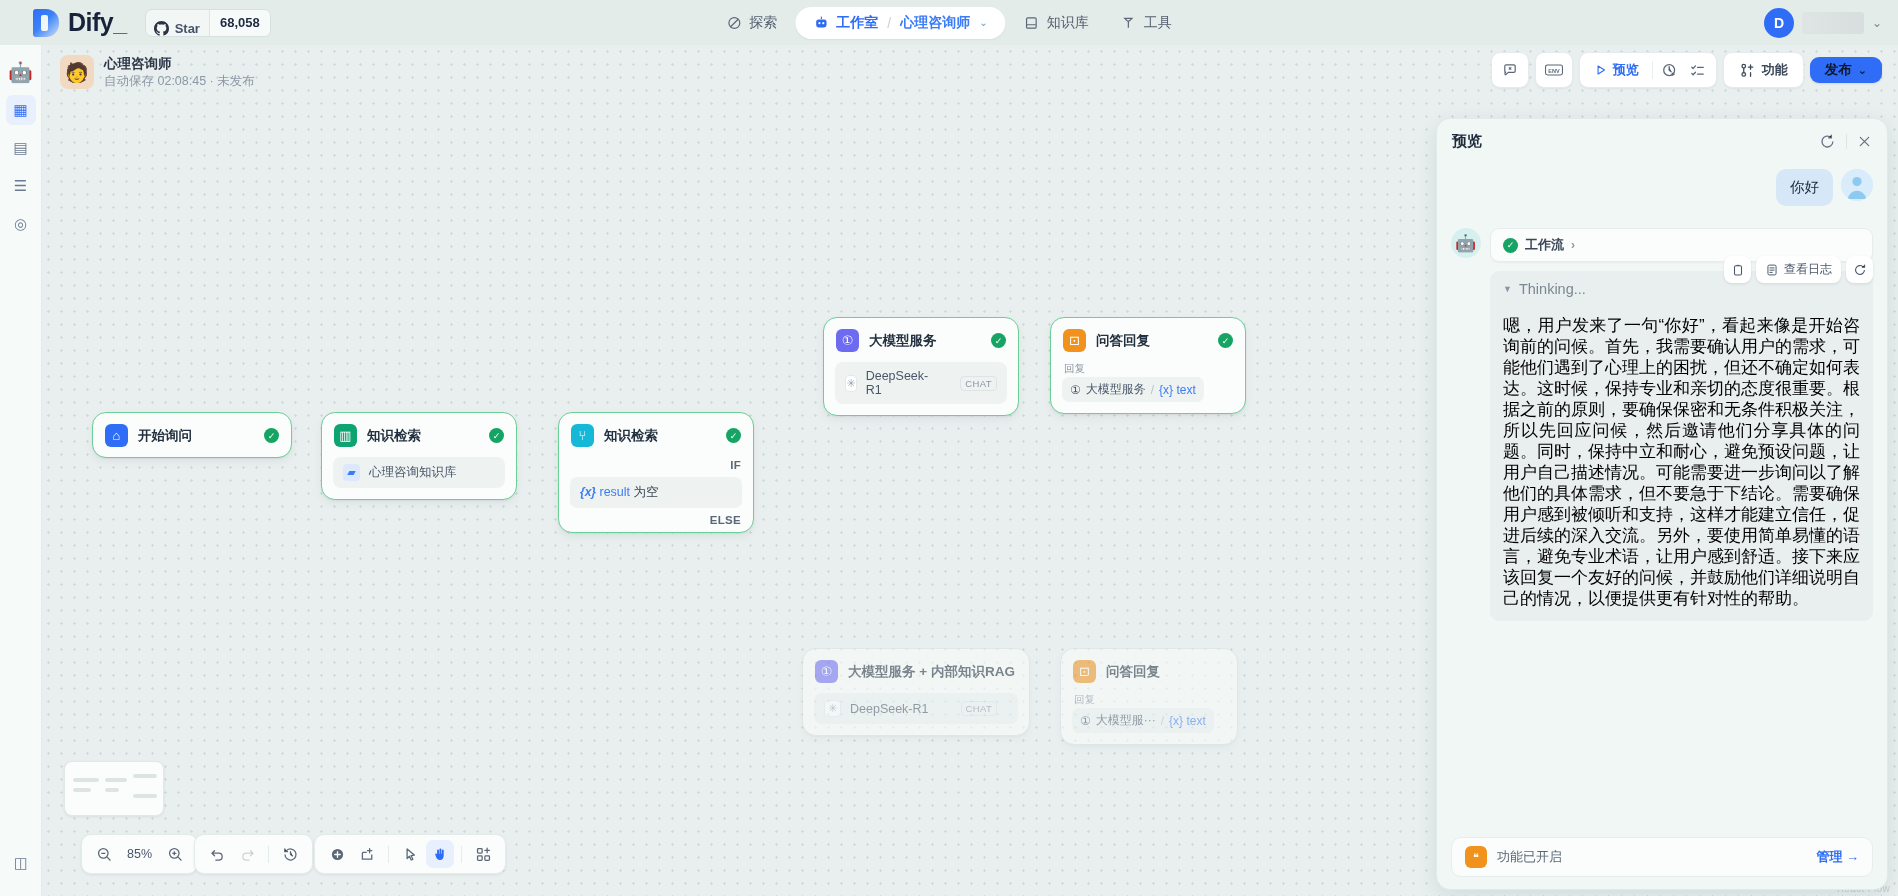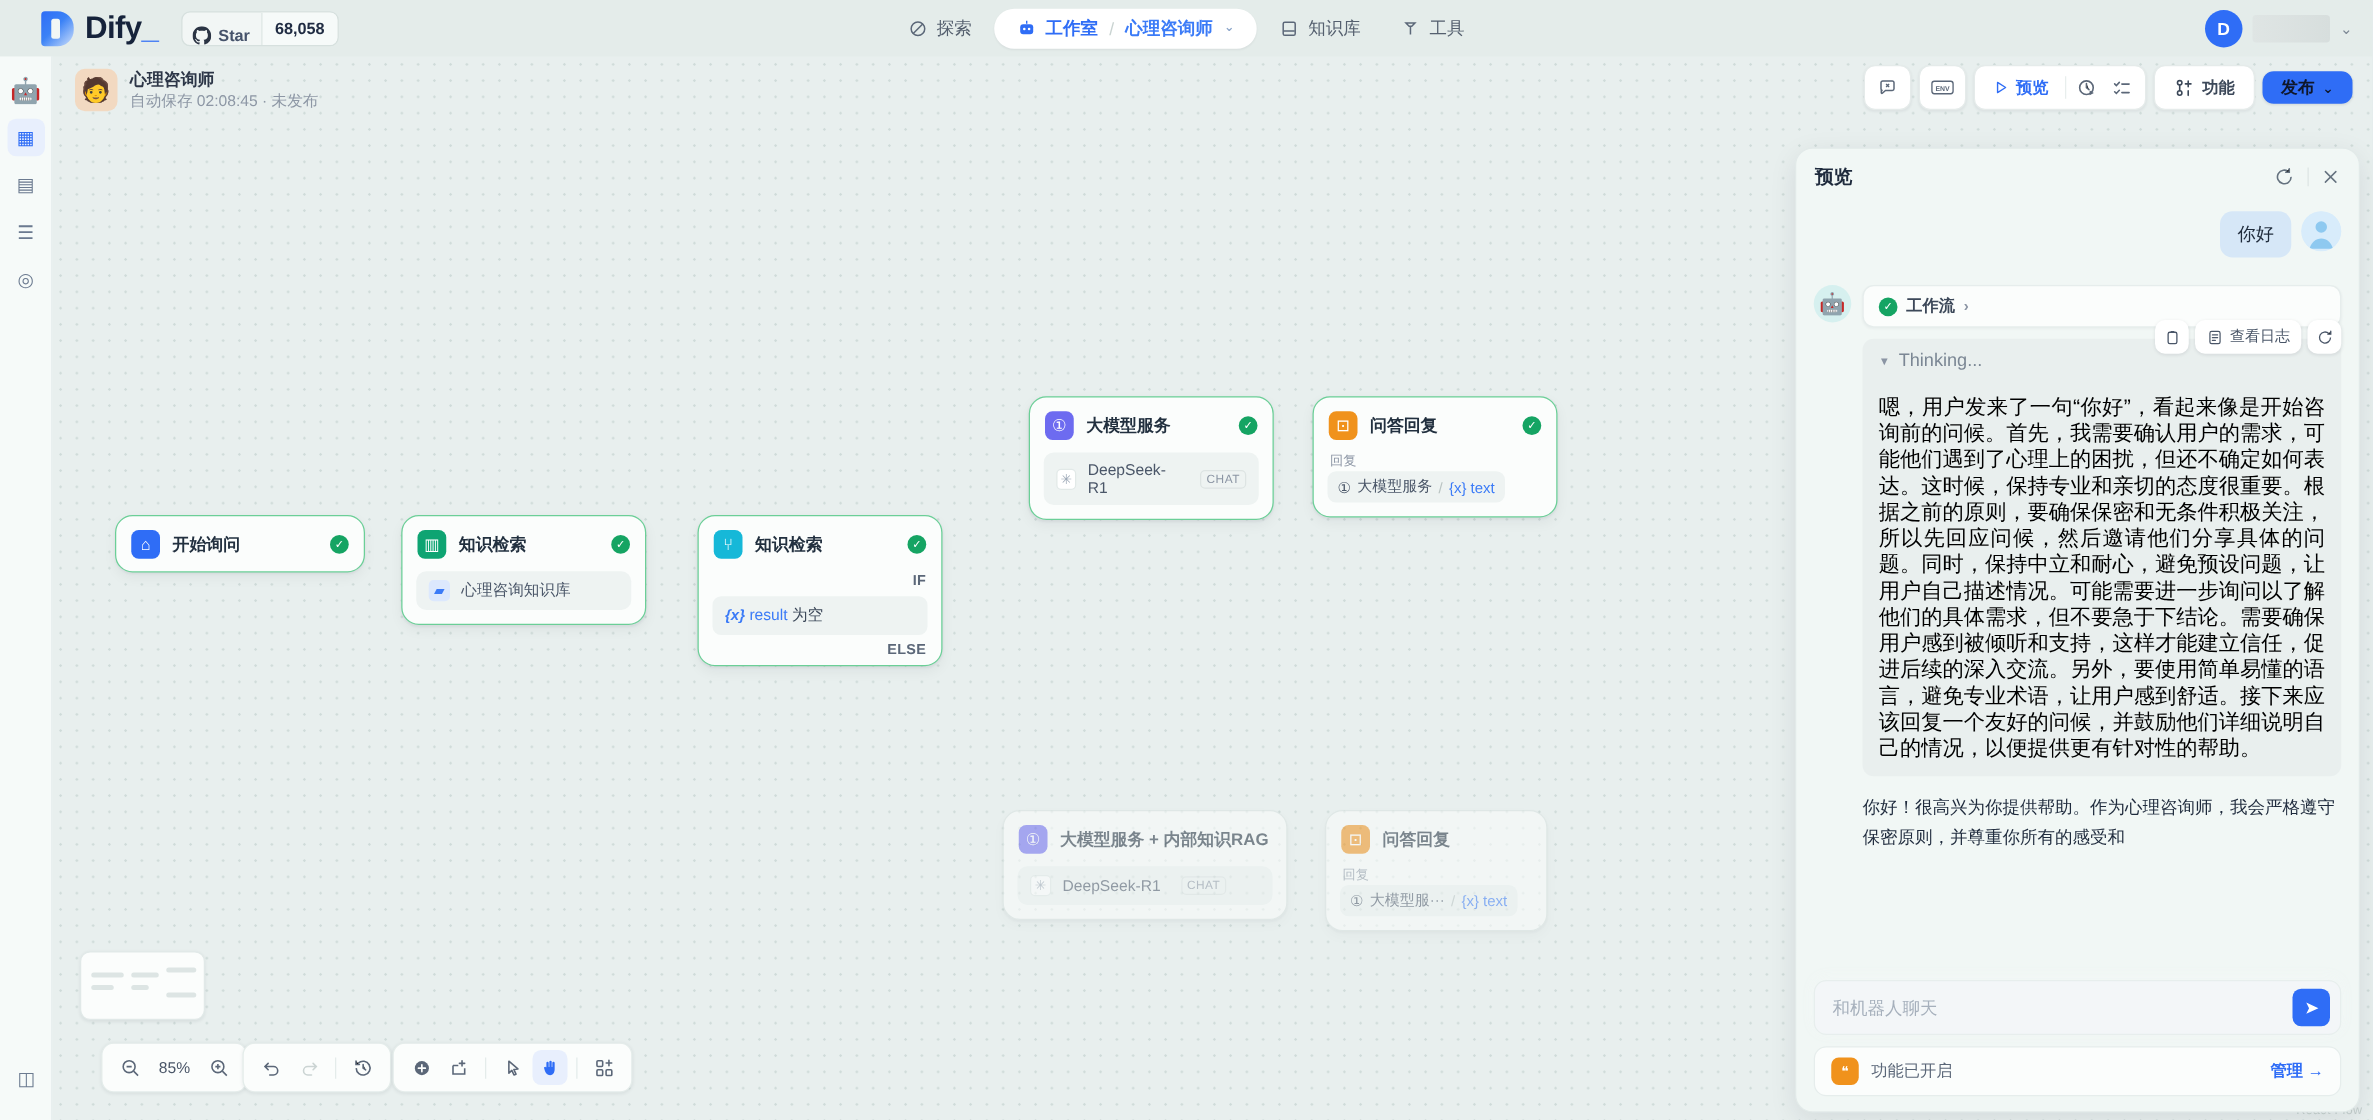--- a/index.html
+++ b/index.html
@@ -158,21 +158,21 @@
   .sub-box {
     background: #eef3f2; border-radius: 8px;
     display: flex; align-items: center; gap: 9px;
     padding: 7px 10px; font-size: 12.5px; color: #4a5668;
   }
   .sub-ico { width: 17px; height: 17px; border-radius: 4px; display:flex; align-items:center; justify-content:center; font-size: 11px; }
   .ico-folder { background: #dce8fd; color: #3b7bf7; }
   .ico-model { background: #ffffff; border: 1px solid #e2e9e8; color: #9aa6b5; }
   .chat-tag {
     font-size: 9.5px; color: #8b95a4; border: 1px solid #dde4e3;
-    border-radius: 4px; padding: 1px 4px; margin-left: 7px; letter-spacing: .4px;
+    border-radius: 4px; padding: 1px 4px; margin-left: 23px; letter-spacing: .4px;
   }
   .cond-row {
     display: flex; justify-content: flex-end;
     font-size: 11.5px; font-weight: 700; color: #5b6778;
     padding: 2px 12px 6px 12px; letter-spacing: .3px;
   }
   .cond-cond {
     margin: 0 11px 4px 11px; background: #eef3f2; border-radius: 7px;
     padding: 7px 10px; font-size: 12.5px; color: #3c4859;
   }
@@ -777,35 +777,26 @@
         </div>
 
         <div class="think-box">
           <div class="think-head">
             <span class="tri">▼</span>
             <span>Thinking...</span>
           </div>
           <div class="think-text">嗯，用户发来了一句“你好”，看起来像是开始咨询前的问候。首先，我需要确认用户的需求，可能他们遇到了心理上的困扰，但还不确定如何表达。这时候，保持专业和亲切的态度很重要。根据之前的原则，要确保保密和无条件积极关注，所以先回应问候，然后邀请他们分享具体的问题。同时，保持中立和耐心，避免预设问题，让用户自己描述情况。可能需要进一步询问以了解他们的具体需求，但不要急于下结论。需要确保用户感到被倾听和支持，这样才能建立信任，促进后续的深入交流。另外，要使用简单易懂的语言，避免专业术语，让用户感到舒适。接下来应该回复一个友好的问候，并鼓励他们详细说明自己的情况，以便提供更有针对性的帮助。</div>
         </div>
 
-        <div class="answer-text">你好！很高兴为你提供帮助。作为心理咨询师，我会严格遵守保密原则，并尊重你所有的感受和</div>
       </div>
     </div>
     <div class="scrim"></div>
   </div>
 
   <div id="pv-footer">
-    <div id="pv-input-wrap">
-      <input id="pv-input" placeholder="和机器人聊天" style="">
-      <div id="pv-send">
-        <svg width="15" height="15" viewBox="0 0 20 20">
-            <path fill="#fff" d="M4 4l13 6-13 6 3-6z"></path>
-          </svg>
-      </div>
-    </div>
     <div id="pv-feature">
       <div class="feat-ico">❝</div>
       <div class="feat-label">功能已开启</div>
       <div class="feat-manage">
         <span>管理</span>
         <span>→</span>
       </div>
     </div>
   </div>
 </div>

